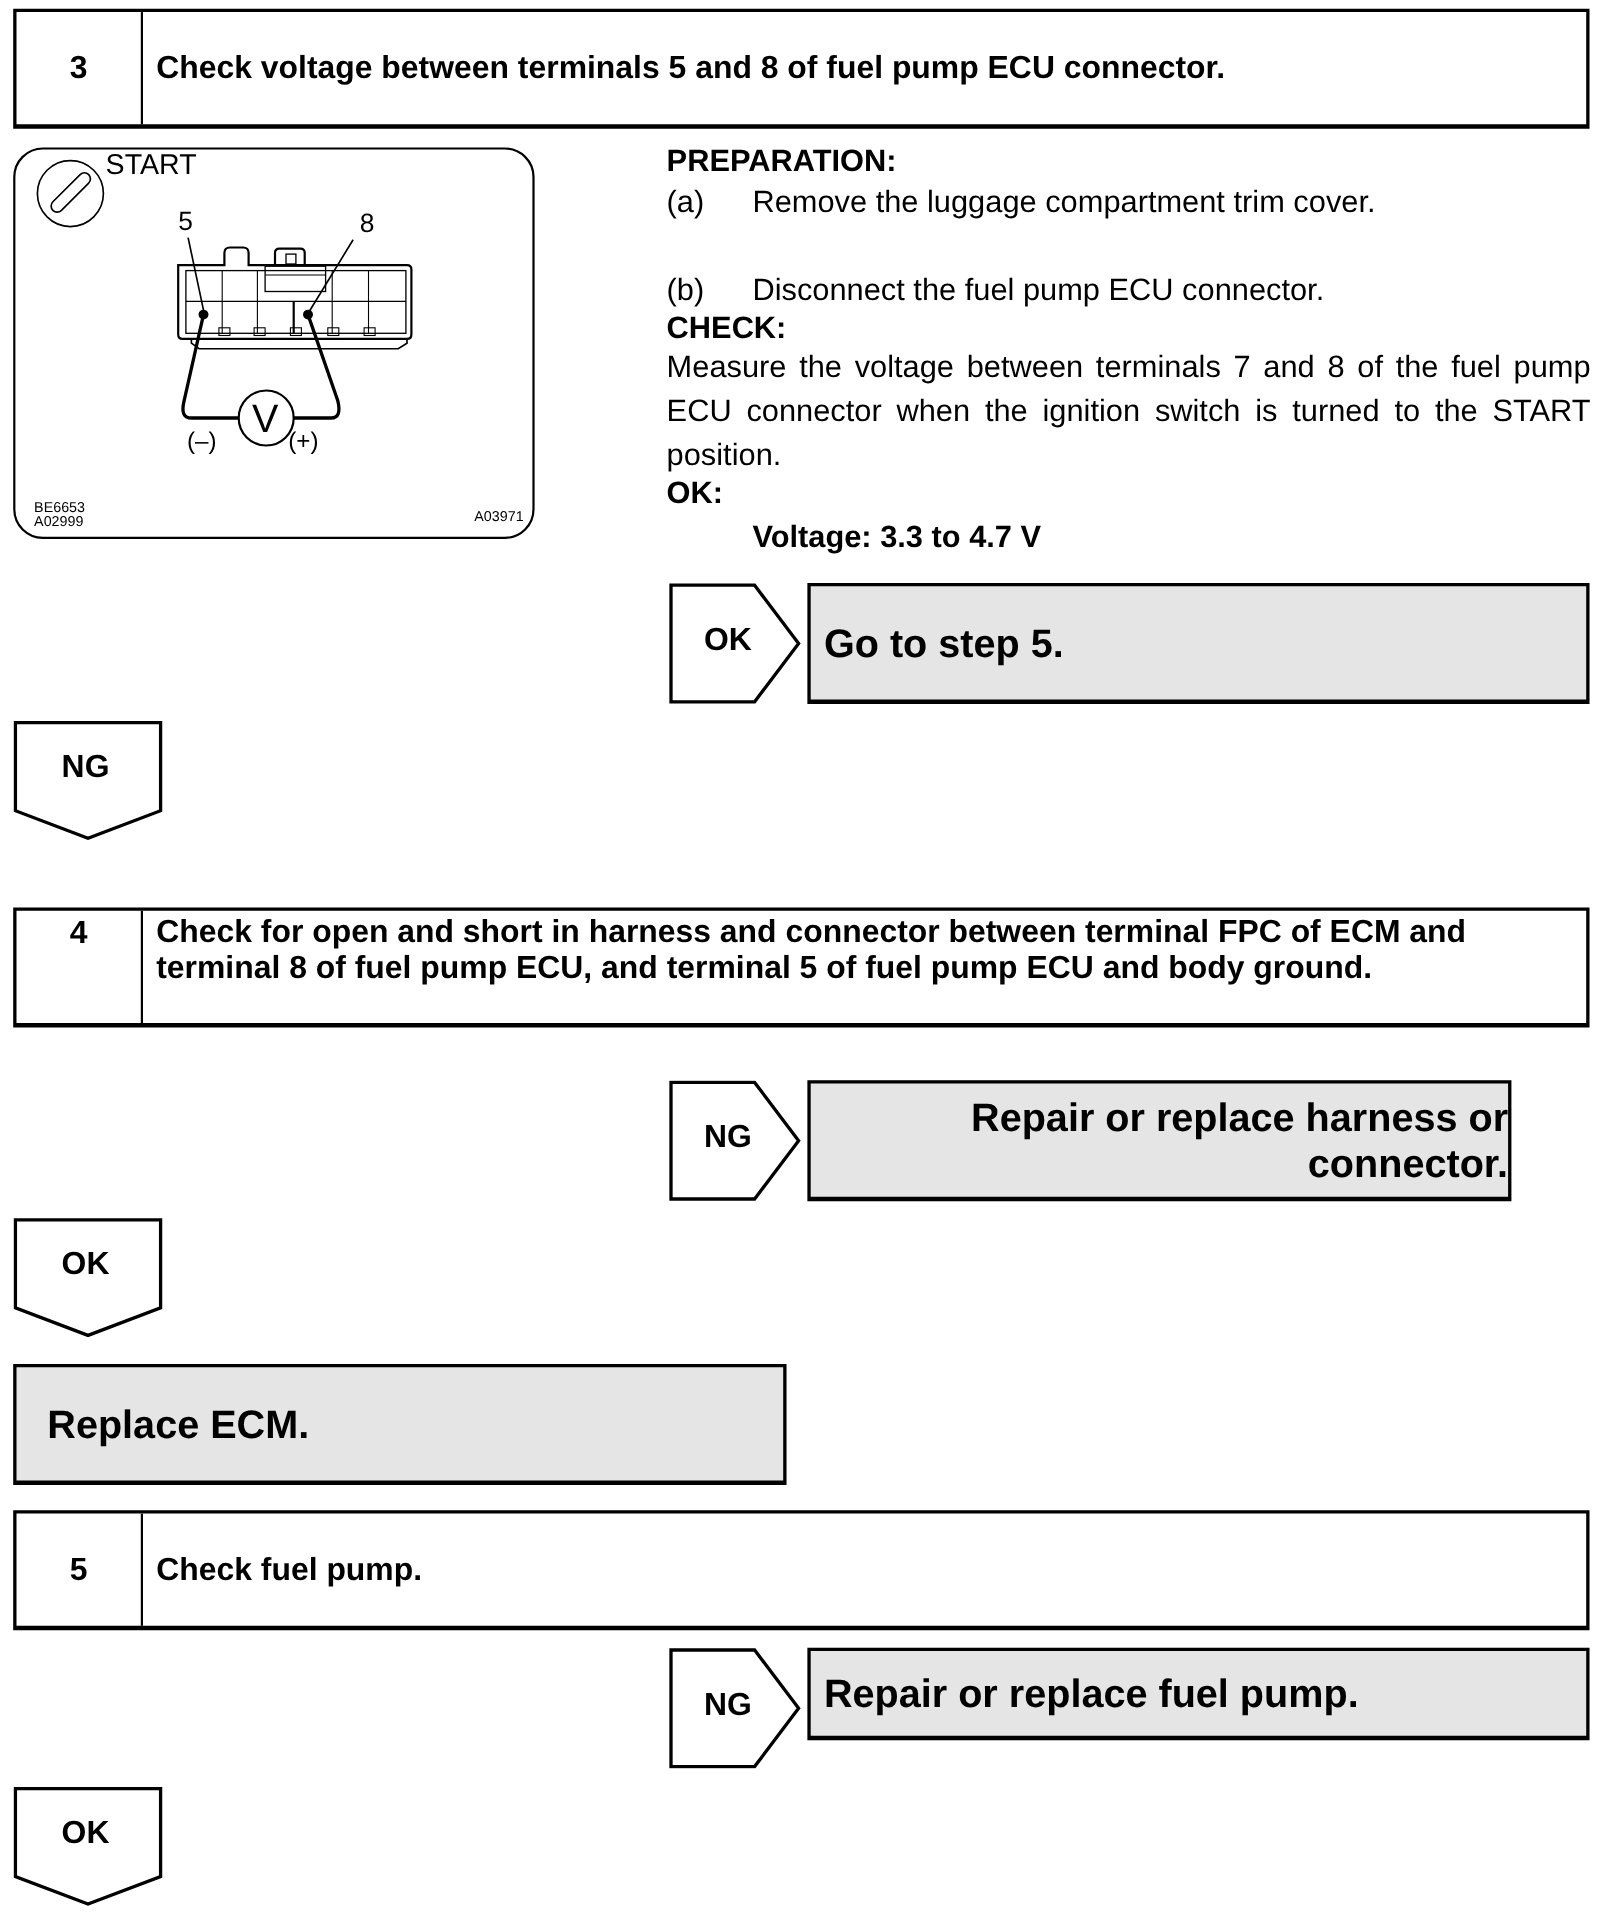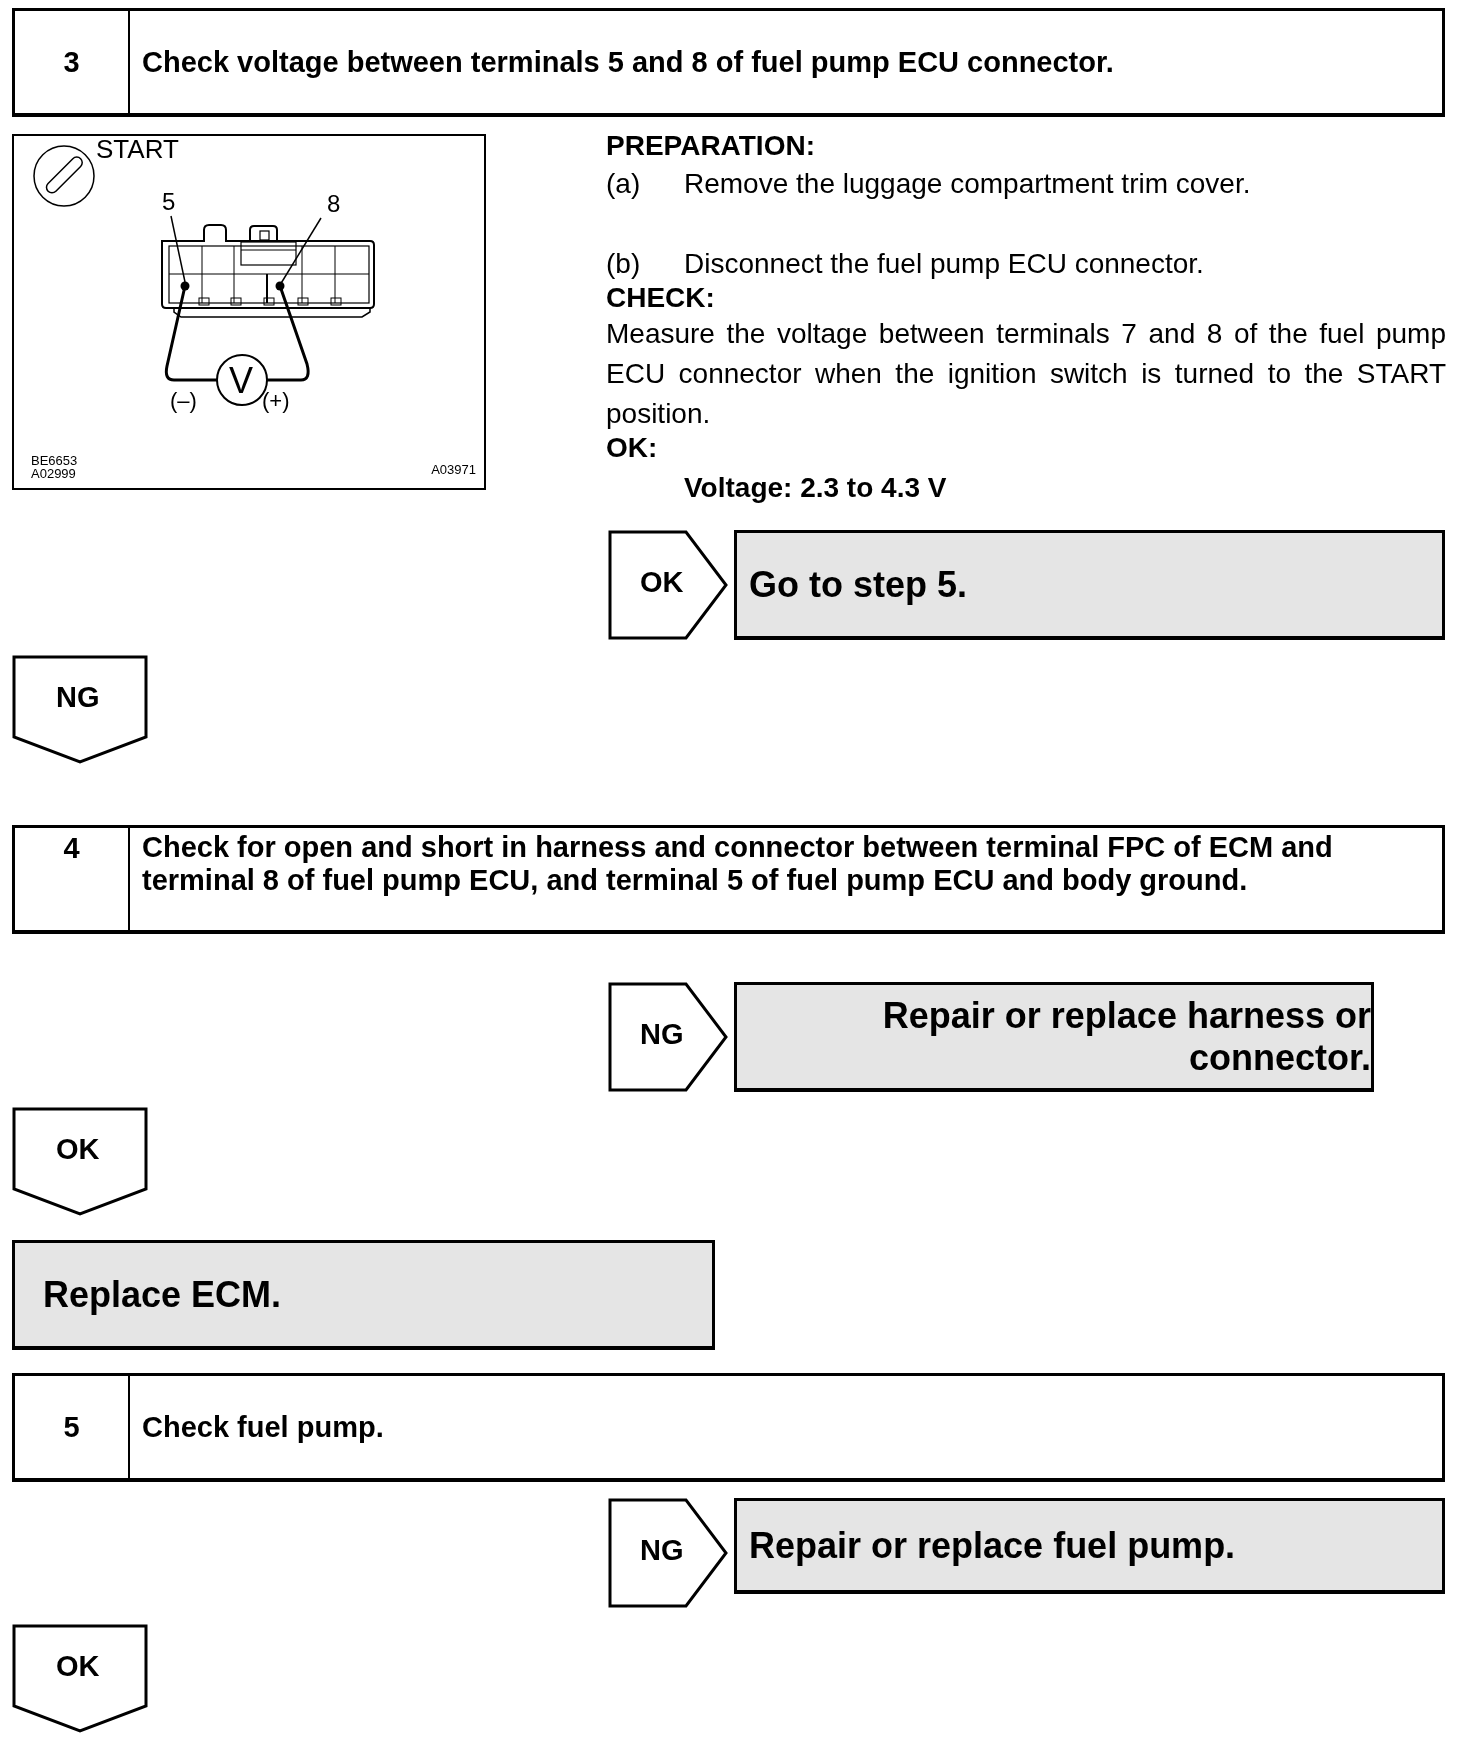--- a/index.html
+++ b/index.html
@@ -22,21 +22,21 @@
     .just { text-align: justify; text-align-last: left; }
   </style>
 </head>
 <body>
 
 <div class="abs step-box single" style="left:12px;top:8px;width:1433px;height:109px;">
   <div class="step-num">3</div>
   <div class="step-title">Check voltage between terminals 5 and 8 of fuel pump ECU connector.</div>
 </div>
 
-<div class="abs fig" style="left:12px;top:134px;width:474px;height:356px;">
+<div class="abs fig" style="left:12px;top:134px;width:474px;height:356px;border-radius:27px;">
   <svg width="566" height="356" viewBox="0 0 566 356" style="position:absolute;left:0;top:0;">
 
     <g>
       <circle cx="50" cy="40" r="30" fill="none" stroke="#000" stroke-width="1.5"></circle>
       <rect x="28" y="34" width="46" height="11" rx="5.5" transform="rotate(-45 50 40)" fill="none" stroke="#000" stroke-width="1.5"></rect>
     </g>
 
     <g fill="none" stroke="#000">
       <path d="M148 105 H190 V94 Q190 89 195 89 H207 Q212 89 212 94 V105 H356 Q360 105 360 109 V168 Q360 172 356 172 H152 Q148 172 148 168 Z" stroke-width="2"></path>
       <path d="M236 106 V94 Q236 90 240 90 H259 Q263 90 263 94 V106" stroke-width="2"></path>
@@ -86,21 +86,21 @@
     <span style="width:78px;">(a)</span>
     <span>Remove the luggage compartment trim cover.</span>
   </div>
   <div class="text" style="display:flex;margin-top:40px;">
     <span style="width:78px;">(b)</span>
     <span>Disconnect the fuel pump ECU connector.</span>
   </div>
   <div class="heading" style="margin-top:-2px;">CHECK:</div>
   <div class="text just">Measure the voltage between terminals 7 and 8 of the fuel pump ECU connector when the ignition switch is turned to the START position.</div>
   <div class="heading" style="margin-top:-2px;">OK:</div>
-  <div class="text" style="font-weight:bold;padding-left:78px;margin-top:4px;">Voltage: 2.3 to 4.3 V</div>
+  <div class="text" style="font-weight:bold;padding-left:78px;margin-top:4px;">Voltage: 3.3 to 4.7 V</div>
 </div>
 
 <div class="abs tag" style="left:608px;top:530px;width:122px;height:110px;">
   <svg width="122" height="110">
       <path d="M2 2 H78 L118 55 L78 108 H2 Z" fill="#fff" stroke="#000" stroke-width="3"></path>
     </svg>
   <span style="left:32px;top:36px;">OK</span>
 </div>
 <div class="abs result-box" style="left:734px;top:530px;width:711px;height:110px;">Go to step 5.</div>
 
@@ -137,20 +137,20 @@
   <div class="step-num">5</div>
   <div class="step-title">Check fuel pump.</div>
 </div>
 
 <div class="abs tag" style="left:608px;top:1498px;width:122px;height:110px;">
   <svg width="122" height="110">
       <path d="M2 2 H78 L118 55 L78 108 H2 Z" fill="#fff" stroke="#000" stroke-width="3"></path>
     </svg>
   <span style="left:32px;top:36px;">NG</span>
 </div>
-<div class="abs result-box" style="left:734px;top:1498px;width:711px;height:96px;">Repair or replace fuel pump.</div>
+<div class="abs result-box" style="left:734px;top:1498px;width:711px;height:84px;">Repair or replace fuel pump.</div>
 
 <div class="abs tag" style="left:12px;top:1624px;width:138px;height:110px;">
   <svg width="138" height="110">
       <path d="M2 2 H134 V82 L68 107 L2 82 Z" fill="#fff" stroke="#000" stroke-width="3"></path>
     </svg>
   <span style="left:44px;top:26px;">OK</span>
 </div>
 
 </body></html>

